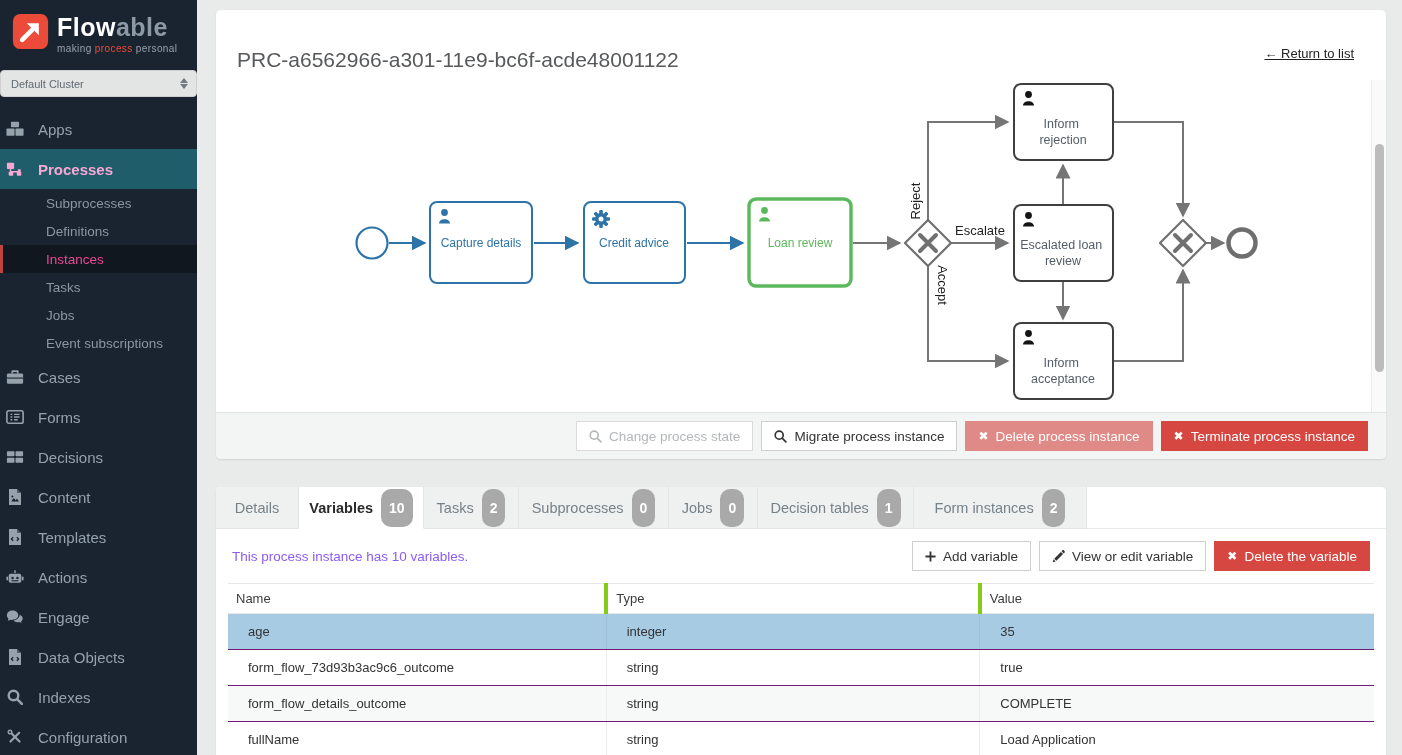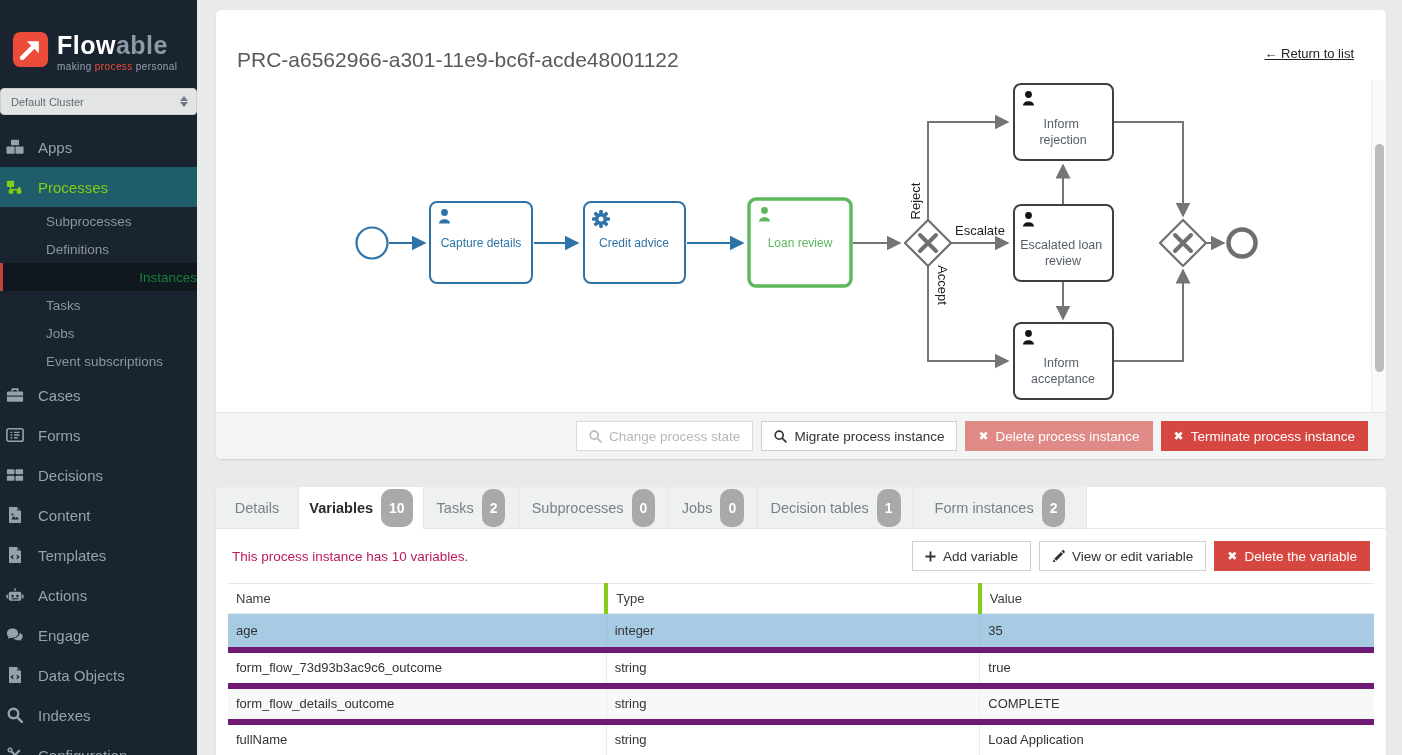--- a/index.html
+++ b/index.html
@@ -13,42 +13,42 @@
     --selected-row-blue:#a8cbe4;
   }
   *{box-sizing:border-box;margin:0;padding:0;}
   html,body{width:1402px;height:755px;overflow:hidden;}
   body{
     font-family:"Liberation Sans","DejaVu Sans",sans-serif;
     background:#e9ebea;color:#333;font-size:13.5px;position:relative;
   }
   
   .sidebar{position:absolute;left:0;top:0;width:197px;height:755px;background:#1a2430;color:#95a1ab;}
-  .logo{display:flex;align-items:flex-start;padding:31px 10px 10px 12px;cursor:pointer;}
+  .logo{display:flex;align-items:flex-start;padding:13px 10px 10px 12px;cursor:pointer;}
   .logo-icon{width:37px;height:37px;flex:0 0 auto;}
   .logo-texts{margin-left:8px;margin-top:2px;}
   .logo-name{font-size:25px;font-weight:700;letter-spacing:.5px;color:#fff;line-height:1;}
   .logo-name .tail{color:#8d9aa5;}
   .logo-tagline{font-size:10px;color:#95a1ab;margin-top:3px;text-align:right;letter-spacing:.4px;}
   .logo-tagline .em{color:var(--brand-orange);}
   .cluster-select{
     margin:6px 0 0 0;width:197px;height:27px;background:#e3e4e4;border:1px solid #cfcfcf;
     border-radius:4px;display:flex;align-items:center;padding:0 8px 0 10px;color:#5f6b74;cursor:pointer;
   }
   .cluster-select .val{flex:1;font-size:11px;}
   .updown{display:flex;flex-direction:column;gap:1px;align-items:center;}
   .updown i{display:block;width:0;height:0;border-left:4px solid transparent;border-right:4px solid transparent;}
   .updown .up{border-bottom:5px solid #6f7a82;}
   .updown .down{border-top:5px solid #6f7a82;}
   .nav{margin-top:12px;}
   .nav-item{height:40px;display:flex;align-items:center;padding-left:5px;gap:13px;font-size:15px;cursor:pointer;}
   .nav-item .nicon{width:20px;height:16px;display:flex;align-items:center;justify-content:center;flex:0 0 auto;}
-  .nav-item.active{background:var(--nav-active-teal);color:#84cc16;}
+  .nav-item.active{background:var(--nav-active-teal);color:#f9a8d4;font-weight:bold;}
   .subnav .sub-item{height:28px;display:flex;align-items:center;padding-left:46px;font-size:13.5px;color:#8b96a0;cursor:pointer;}
-  .subnav .sub-item.active{background:#10171e;color:#15803d;border-left:3px solid var(--instances-accent-red);padding-left:43px;justify-content:flex-end;}
+  .subnav .sub-item.active{background:#10171e;color:#ec4899;border-left:3px solid var(--instances-accent-red);padding-left:43px;}
   
   .card{position:absolute;background:#fff;border-radius:5px;box-shadow:0 1px 2px rgba(0,0,0,.10);}
   .card1{left:216px;top:10px;width:1170px;height:449px;}
   .card1-header{height:70px;position:relative;}
   .page-title{position:absolute;left:21px;top:38px;font-size:21px;font-weight:400;color:#57595b;}
   .return-link{position:absolute;right:32px;top:36px;font-size:13px;color:#222;text-decoration:underline;cursor:pointer;margin-left:30px;}
   .diagram-wrap{position:relative;height:332px;}
   .diagram-svg{display:block;}
   .vscroll{position:absolute;right:0;top:0;width:15px;height:332px;background:#fafafa;border-left:1px solid #ececec;}
   .vscroll .thumb{position:absolute;left:3px;top:64px;width:9px;height:228px;border-radius:5px;background:#bcbcbc;cursor:pointer;}
@@ -68,28 +68,28 @@
   
   .card2{left:216px;top:487px;width:1170px;height:300px;border-radius:5px 5px 0 0;overflow:hidden;}
   .tabs{display:flex;height:42px;background:#fff;}
   .tab{height:42px;display:flex;align-items:center;justify-content:center;gap:8px;
        background:#eff1f0;border-right:1px solid #e3e6e5;border-bottom:1px solid #e2e5e4;
        color:#75828a;font-size:14.5px;cursor:pointer;}
   .tab.active{background:#fff;border-bottom:1px solid #fff;color:#2b2b2b;font-weight:700;}
   .tab-filler{flex:1;border-bottom:1px solid #e9ebea;}
   .badge{background:#a9a9a9;color:#fff;font-size:14px;font-weight:700;border-radius:10px;padding:12px 8px;line-height:1;}
   .panel-infobar{height:54px;display:flex;align-items:center;padding:0 16px;}
-  .panel-summary{color:#be185d;font-size:13.5px;flex:1;}
+  .panel-summary{color:#8b5cf6;font-size:13.5px;flex:1;}
   .panel-actions{display:flex;gap:8px;}
   
   .var-table{margin:0 12px;width:1146px;border-collapse:collapse;table-layout:fixed;font-size:13px;}
   .var-table th{height:30px;text-align:left;font-weight:400;color:#3c3c3c;padding:0 8px;
       border-top:1px solid #e7e7e7;border-bottom:1px solid #e7e7e7;border-left:4px solid #84cc16;background:#fff;}
   .var-table th:first-child{border-left:none;}
-  .var-table td{height:36px;padding:0 8px;border-bottom:6px solid #701a75;border-left:1px solid #ececec;color:#333;}
+  .var-table td{height:36px;padding:0 20px;border-bottom:1px solid #701a75;border-left:1px solid #ececec;color:#333;}
   .var-table td:first-child{border-left:none;}
   .var-table tr{cursor:pointer;}
   .var-table tr.striped td{background:#f7f8f8;}
   .var-table tr.selected td{background:var(--selected-row-blue);border-left-color:rgba(0,0,0,.05);}
   .col-name{width:33%;}.col-type{width:32.6%;}.col-value{width:34.4%;}
 </style>
 </head>
 <body>
 
 <aside class="sidebar">

